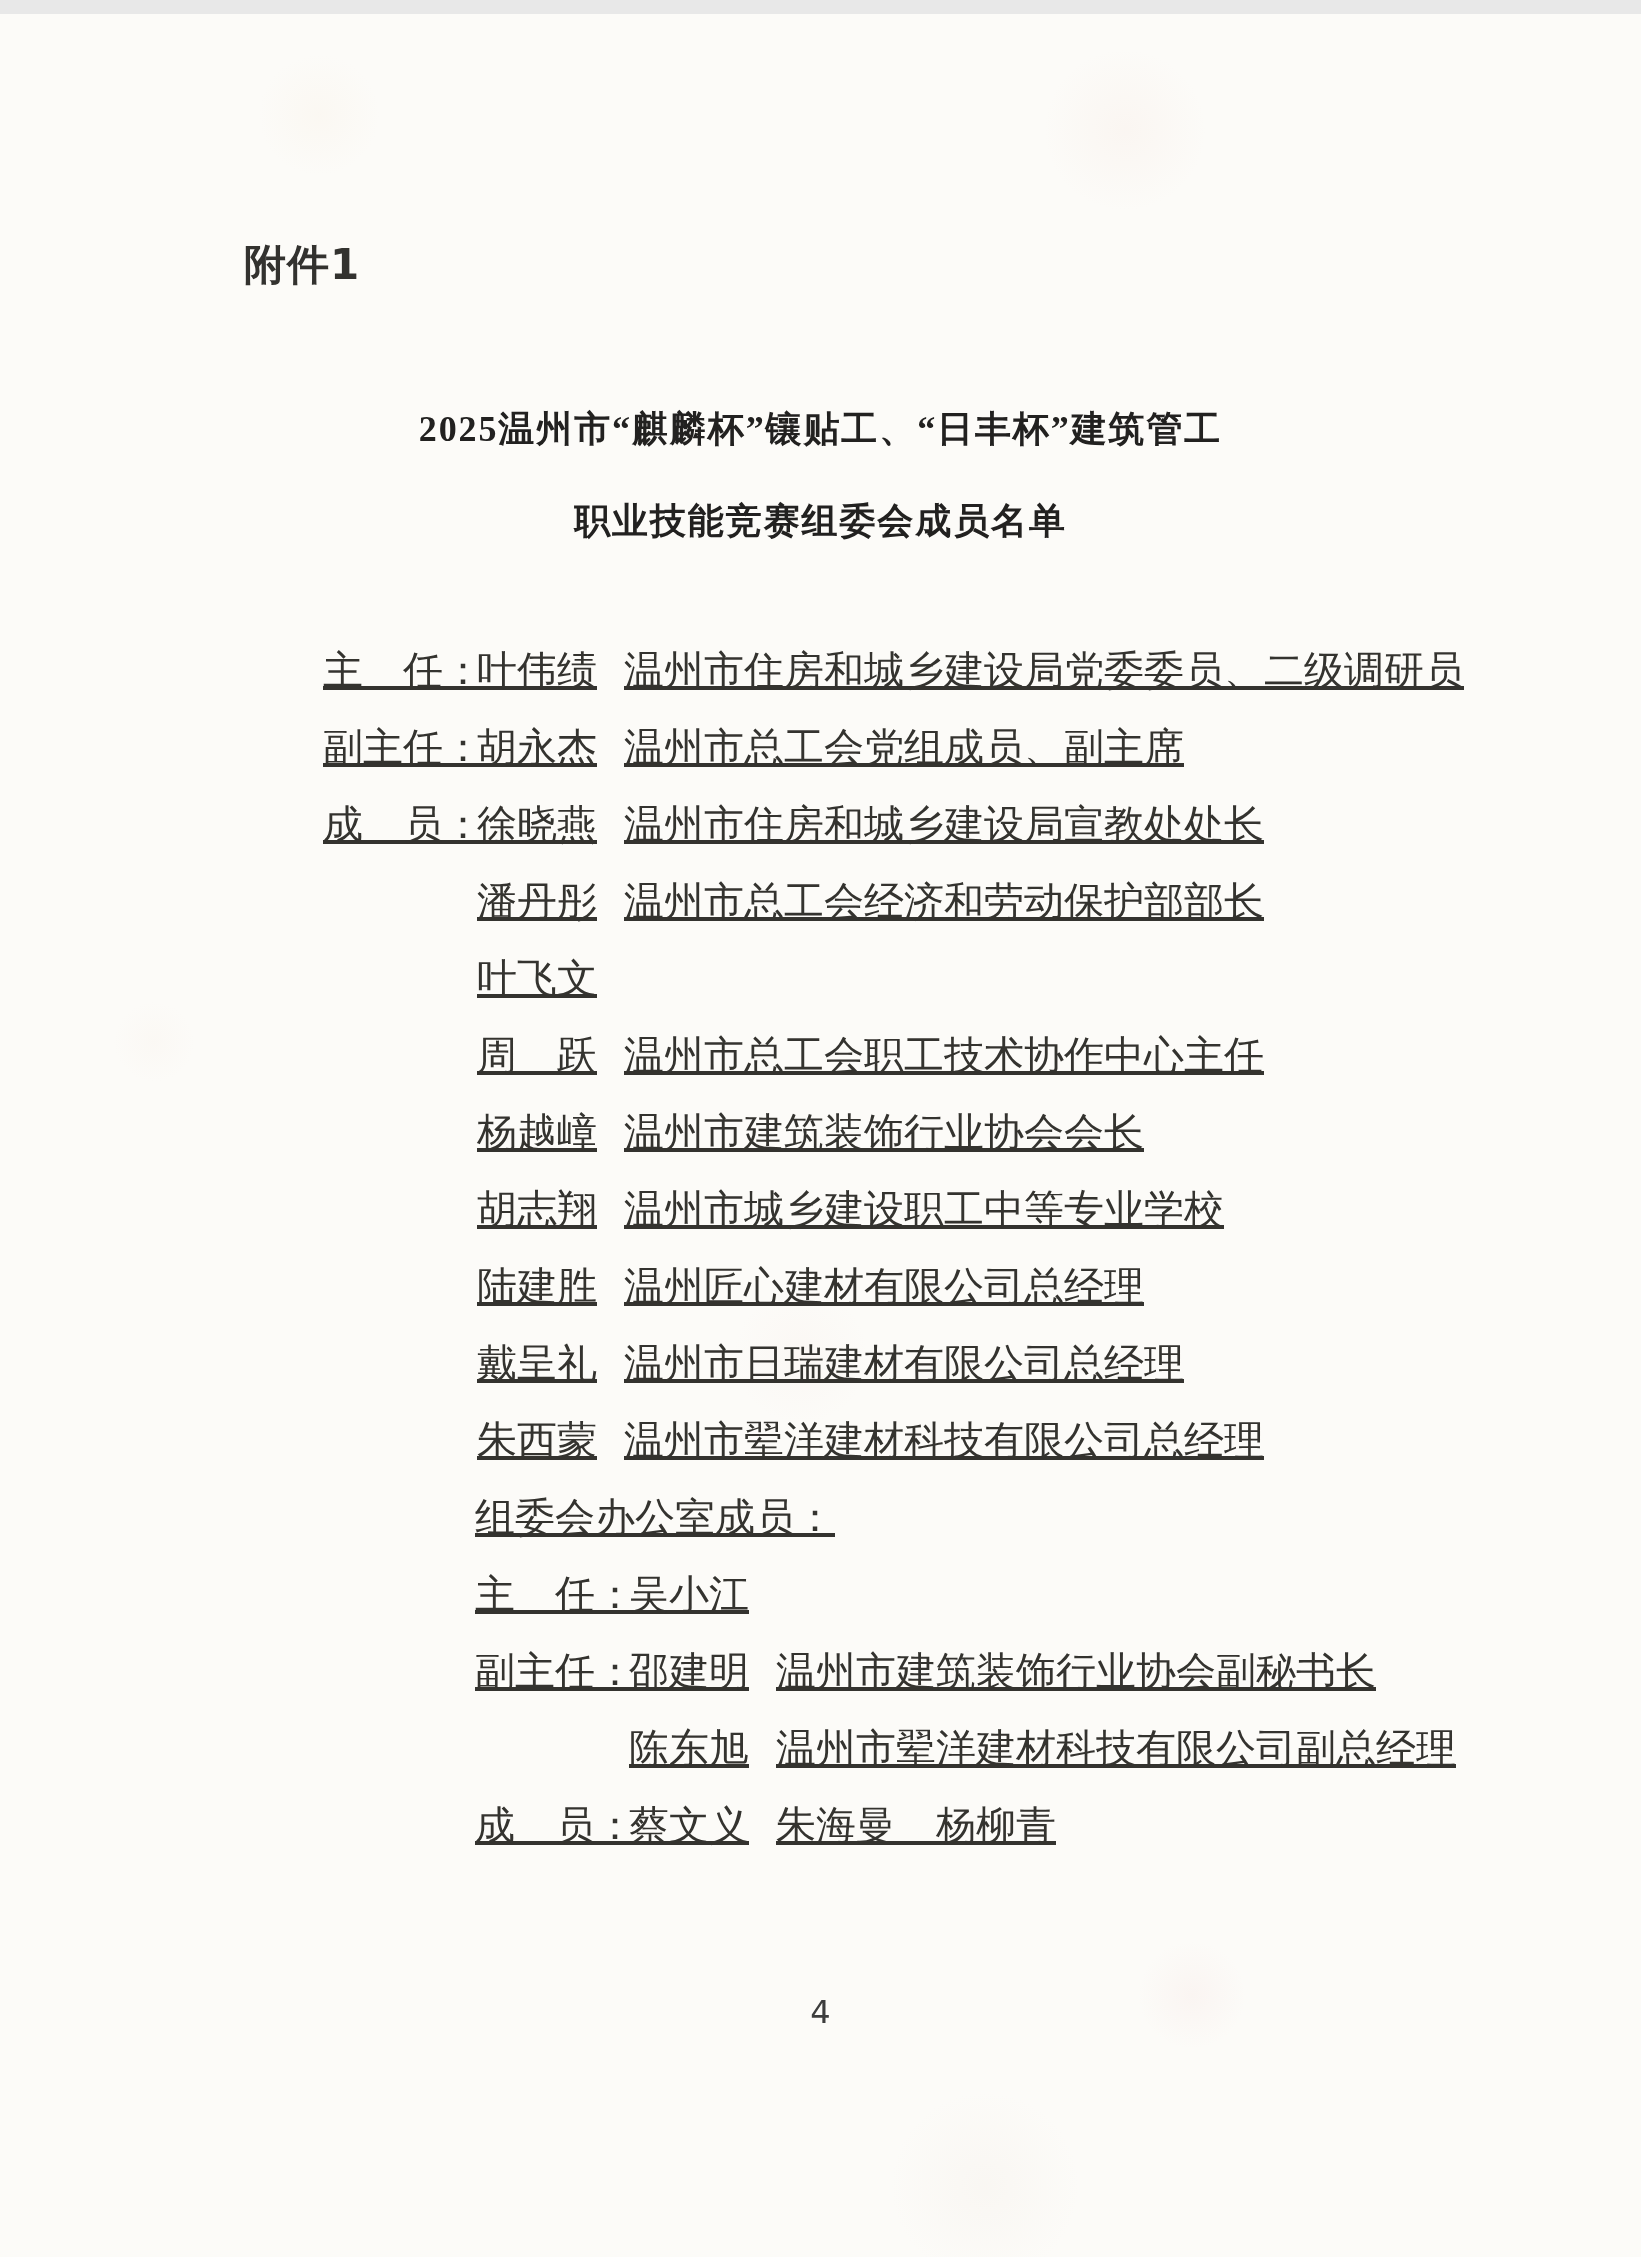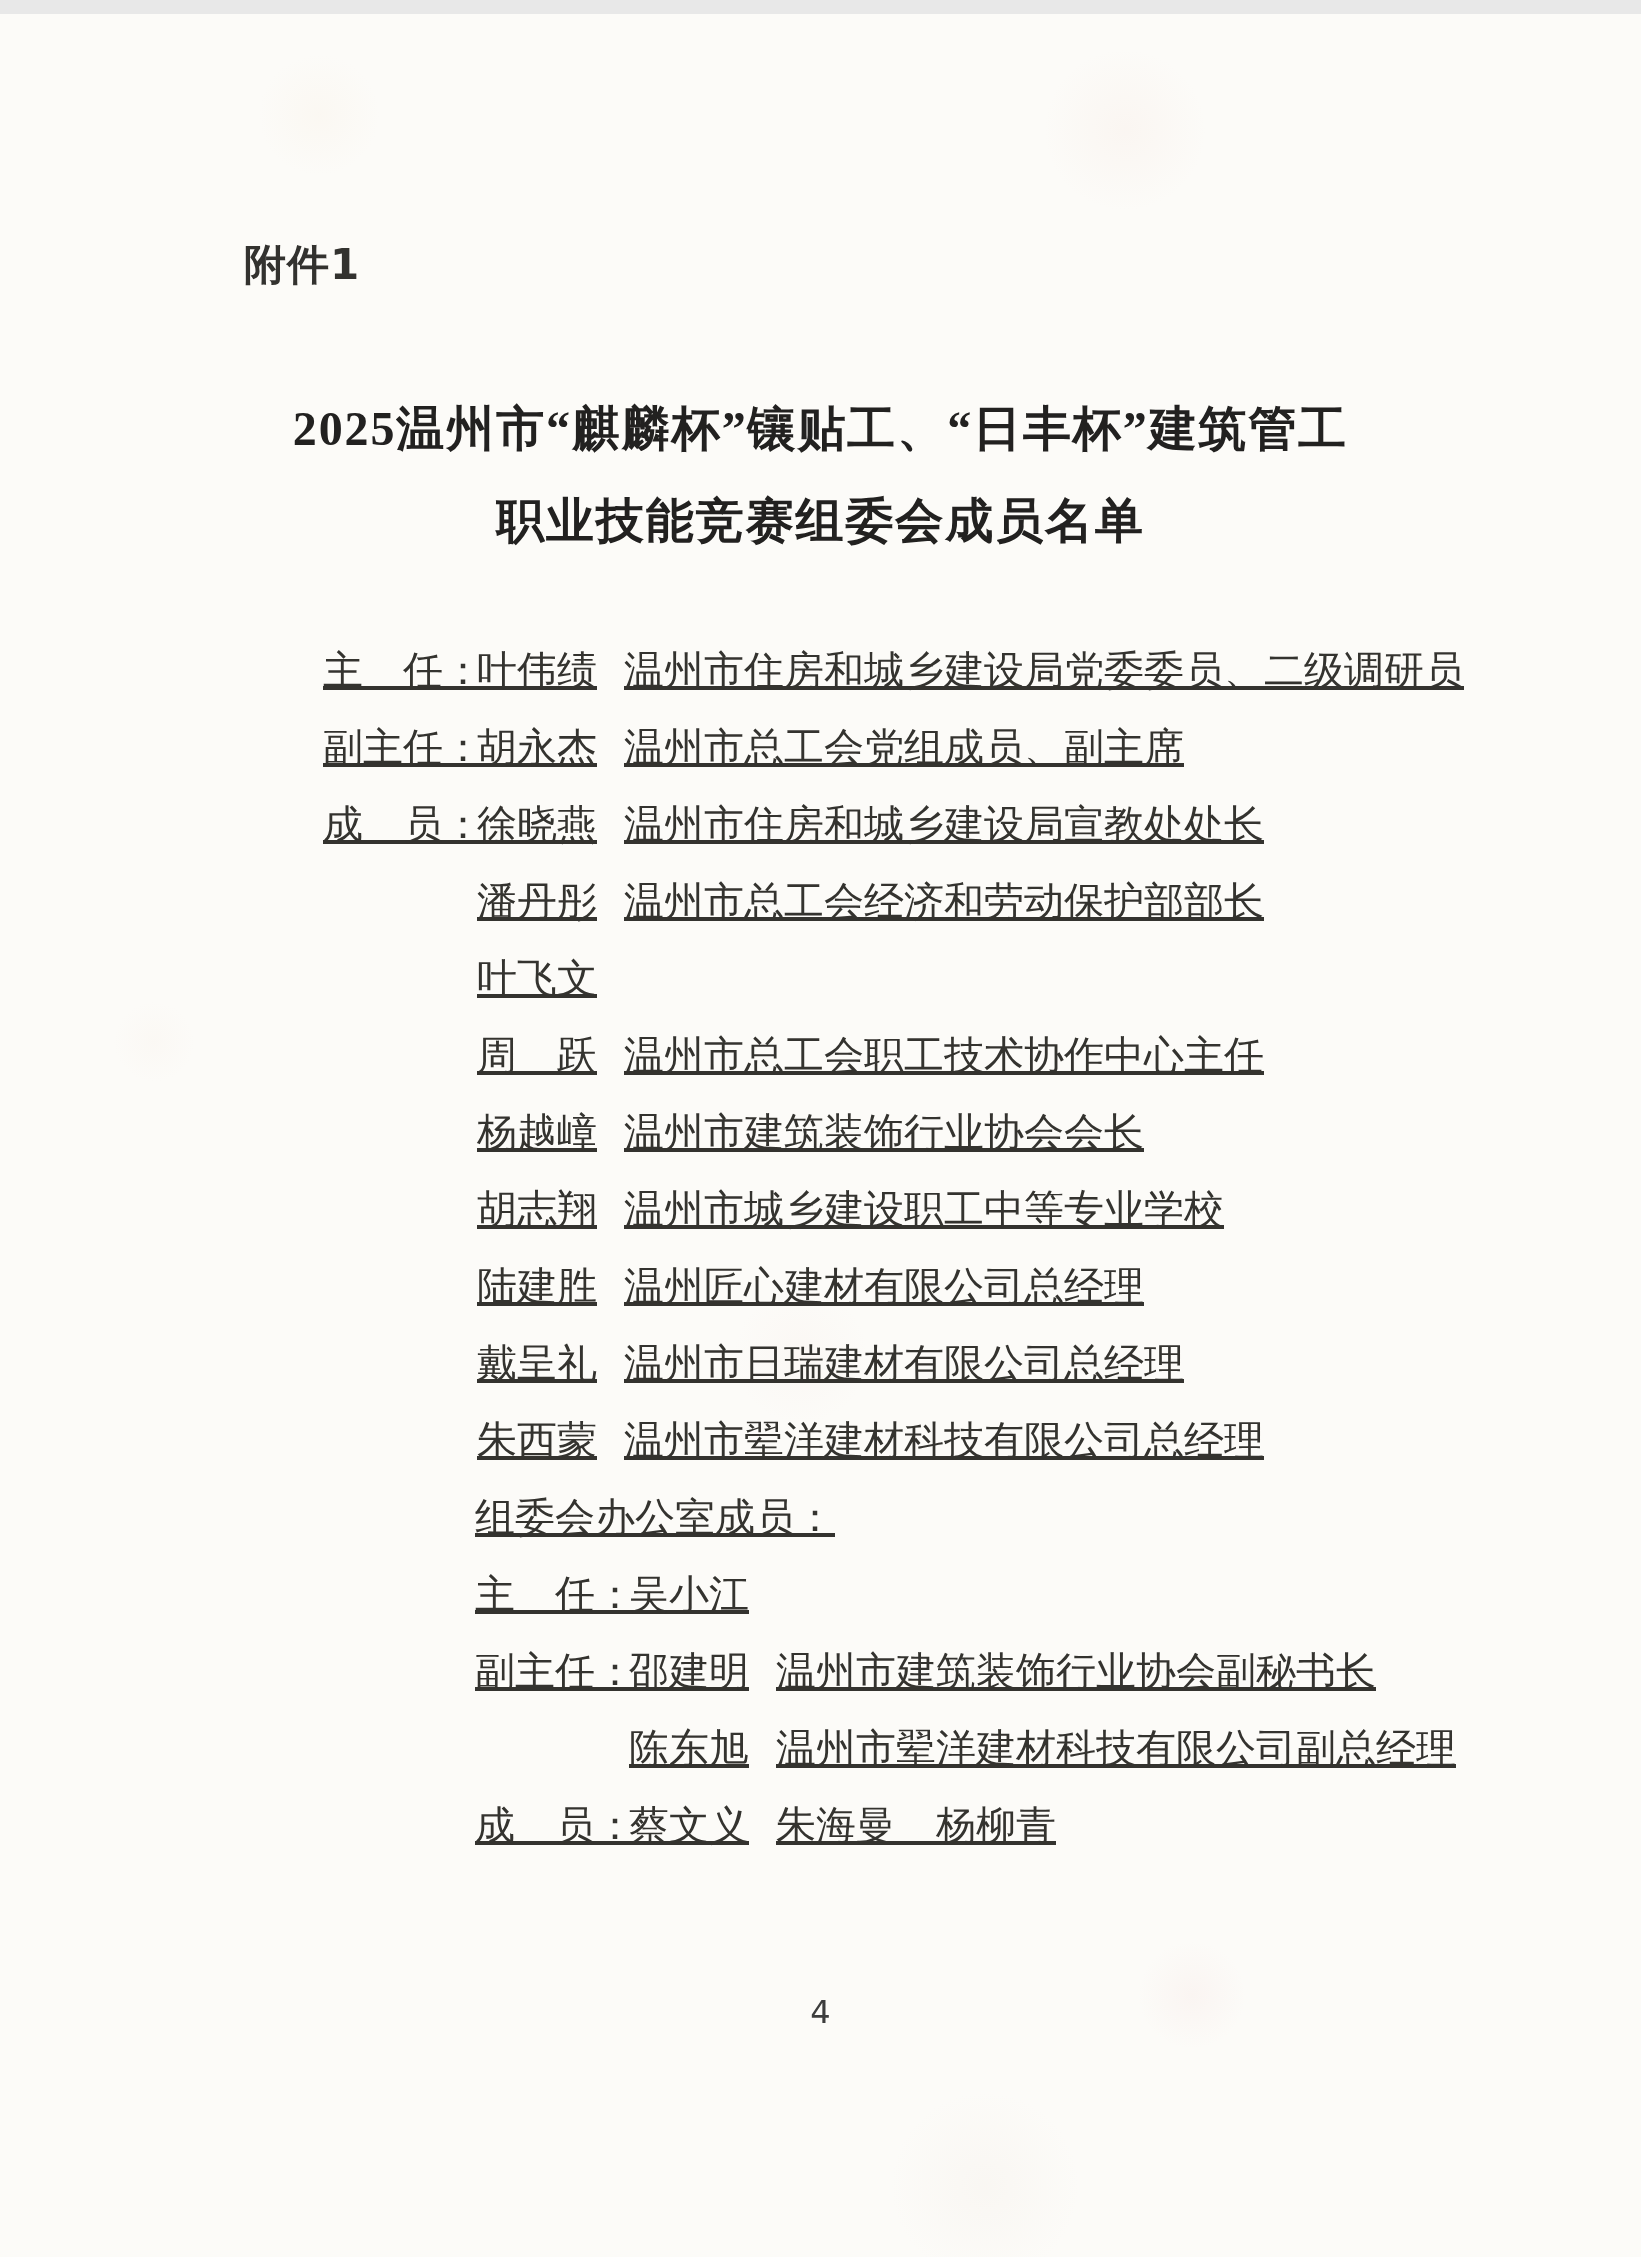--- a/index.html
+++ b/index.html
@@ -35,21 +35,21 @@
     letter-spacing: 1px;
   }
   .doc-title {
     position: absolute;
     left: 193px;
     top: 369px;
     width: 1255px;
     text-align: center;
     font-family: "Liberation Serif", "DejaVu Serif", serif;
     font-weight: 700;
-    font-size: 48px;
+    font-size: 36px;
     line-height: 92px;
     color: #222120;
     letter-spacing: 1.9px;
     white-space: nowrap;
   }
   .member-list {
     position: absolute;
     left: 323px;
     top: 618px;
     width: 1207px;

